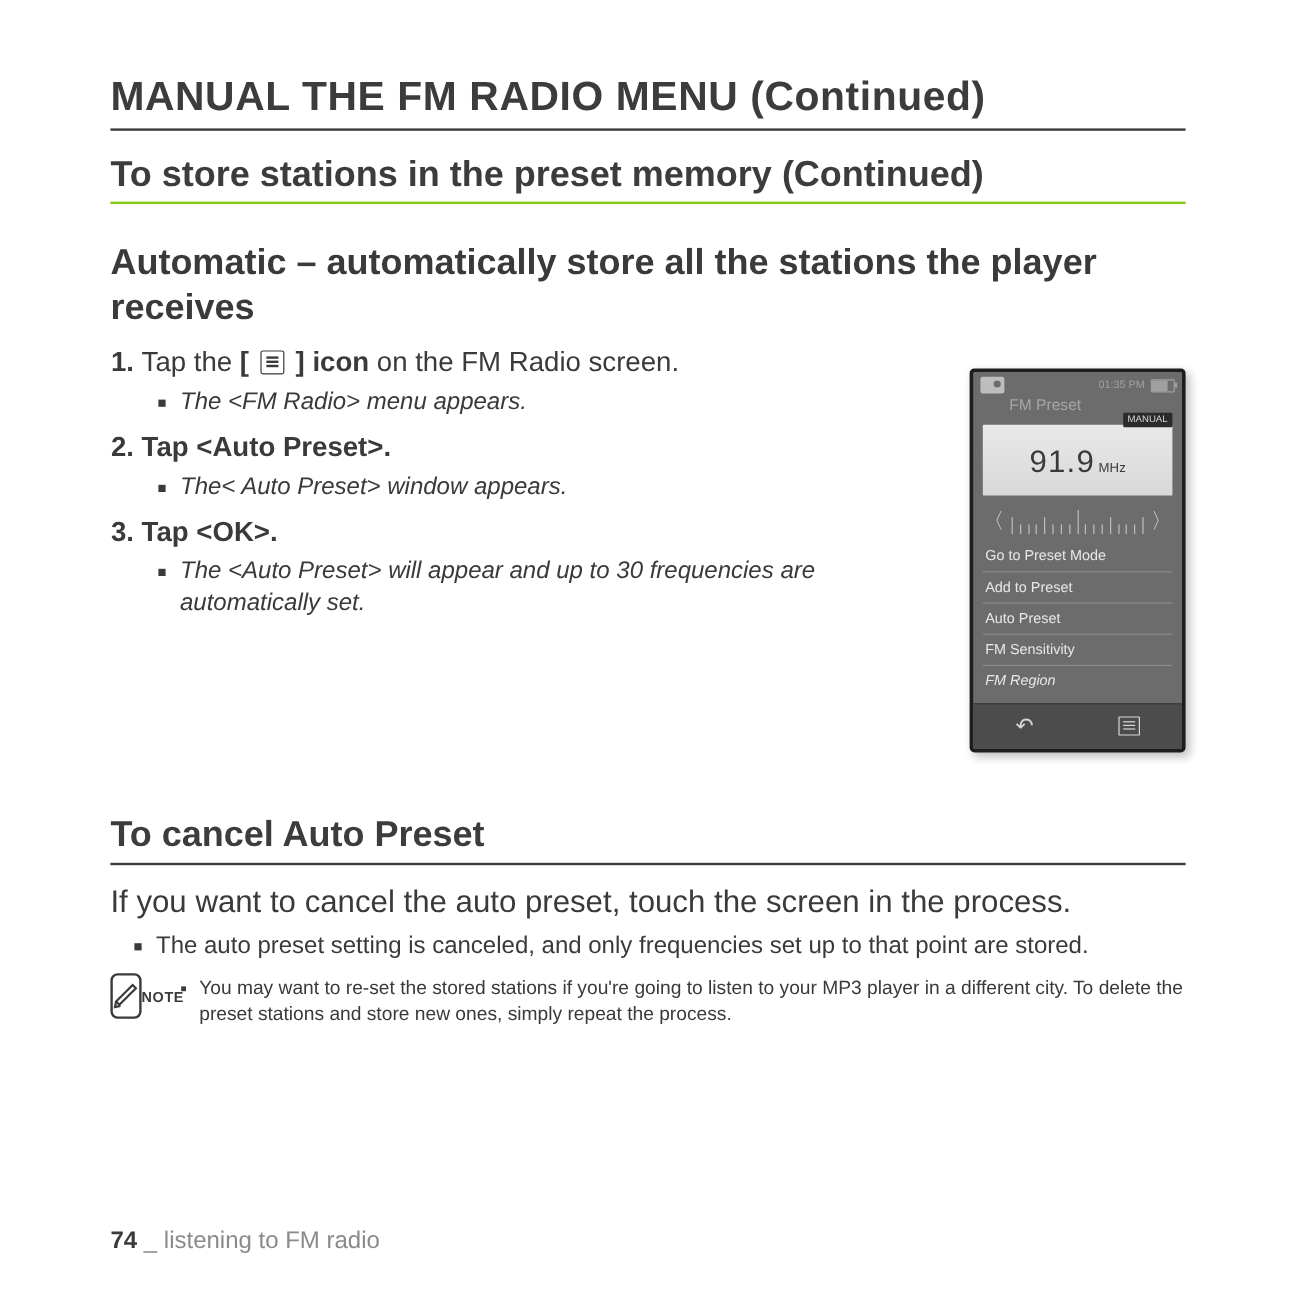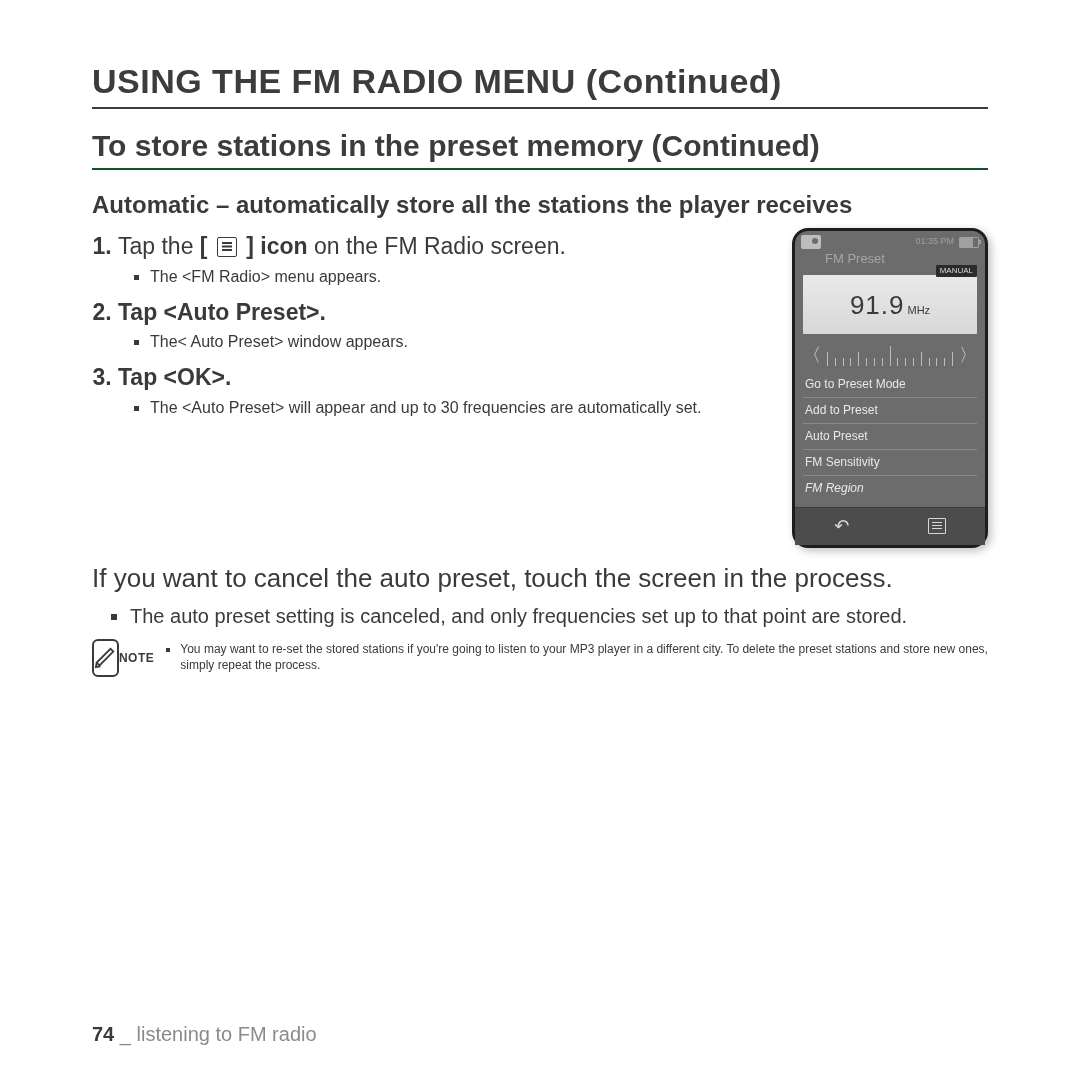--- a/index.html
+++ b/index.html
@@ -25,35 +25,35 @@
     color: #3c3c3c;
     letter-spacing: 0.5px;
     border-bottom: 2px solid #3c3c3c;
     padding-bottom: 4px;
   }
   h2.section-title {
     font-size: 30px;
     font-weight: bold;
     margin: 18px 0 4px 0;
     color: #3c3c3c;
-    border-bottom: 2px solid #14532d;
+    border-bottom: 2px solid #84cc16;
     padding-bottom: 4px;
   }
   h2.section-title2 {
     font-size: 30px;
     font-weight: bold;
     margin: 50px 0 4px 0;
     color: #3c3c3c;
     border-bottom: 2px solid #3c3c3c;
     padding-bottom: 4px;
   }
   .mode-line {
-    font-size: 24px;
-    font-weight: bold;
-    margin: 20px 0 8px 0;
+    font-size: 30px;
+    font-weight: bold;
+    margin: 30px 0 8px 0;
   }
   .two-col {
     display: flex;
     gap: 20px;
     align-items: flex-start;
   }
   .text-col { flex: 1; }
   ol.steps {
     margin: 4px 0 0 0;
     padding-left: 26px;
@@ -64,23 +64,24 @@
     font-weight: bold;
   }
   ol.steps > li .step-main { font-weight: normal; }
   ol.steps > li .step-bold { font-weight: bold; }
   ul.sub {
     list-style: square;
     margin: 6px 0 4px 0;
     padding-left: 32px;
   }
   ul.sub li {
-    font-size: 16px;
+    font-size: 20px;
     font-weight: normal;
     line-height: 1.3;
+    font-style: italic;
   }
   .cancel-body {
     font-size: 26px;
     margin: 14px 0 8px 0;
   }
   ul.cancel-sub {
     list-style: square;
     margin: 6px 0 4px 24px;
     padding-left: 14px;
   }
@@ -111,33 +112,34 @@
   .note-icon svg { width: 22px; height: 22px; }
   .note-label {
     font-size: 12px; font-weight: bold; letter-spacing: 0.5px;
     margin-top: 2px;
   }
   ul.note-list {
     list-style: square;
     margin: 2px 0 0 0;
     padding-left: 14px;
   }
-  ul.note-list li { font-size: 12px; line-height: 1.35; }
+  ul.note-list li { font-size: 16px; line-height: 1.35; }
 
   
   .device {
-    width: 196px;
+    width: 180px;
     border: 3px solid #1e1e1e;
-    border-radius: 16px;
+    border-radius: 4px;
     background: #6c6c6c;
     box-shadow: 3px 3px 8px rgba(0,0,0,0.25);
     color: #d8d8d8;
     font-size: 12px;
     box-sizing: border-box;
     padding-bottom: 0;
+    margin-top: 24px;
   }
   .dev-status {
     display: flex; align-items: center; justify-content: space-between;
     padding: 4px 6px 2px 6px;
     font-size: 9px;
     color: #a0a0a0;
   }
   .dev-status .left { display: flex; gap: 4px; align-items: center; }
   .radio-glyph {
     width: 20px; height: 14px; background: #bdbdbd; border-radius: 2px; position: relative;
@@ -208,21 +210,21 @@
   .footer {
     position:absolute; left:92px; bottom:34px;
     font-size: 20px; color:#8a8a8a;
   }
   .footer .pnum { color:#3a3a3a; font-weight:bold; }
 </style>
 </head>
 <body>
 
 <div class="page">
-  <h1 class="page-title">USING THE FM RADIO MENU (Continued)</h1>
+  <h1 class="page-title">MANUAL THE FM RADIO MENU (Continued)</h1>
   <h2 class="section-title">To store stations in the preset memory (Continued)</h2>
   <div class="mode-line">Automatic – automatically store all the stations the player receives</div>
 
   <div class="two-col">
     <div class="text-col">
       <ol class="steps">
         <li>
           <span class="step-main">
             <span>Tap the </span><span class="step-bold"><span>[</span> <span class="inline-icon"></span> <span>]</span> <span>icon</span></span><span> on the FM Radio screen.</span>
           </span>
@@ -292,20 +294,21 @@
         <div class="menu-item">FM Sensitivity</div>
         <div class="menu-item">FM Region</div>
       </div>
       <div class="dev-bottom">
         <div class="btn-glyph">↶</div>
         <div class="btn-list-glyph"></div>
       </div>
     </div>
   </div>
 
+  <h2 class="section-title2">To cancel Auto Preset</h2>
   <div class="cancel-body">If you want to cancel the auto preset, touch the screen in the process.</div>
   <ul class="cancel-sub">
       <li>The auto preset setting is canceled, and only frequencies set up to that point are stored.</li>
     </ul>
 
   <div class="note-row">
     <div class="note-badge">
       <div class="note-icon">
         <svg viewBox="0 0 24 24" fill="none" stroke="#3a3a3a" stroke-width="2">
           <path d="M3 17l3 3L21 5l-3-3L3 17z"></path>

